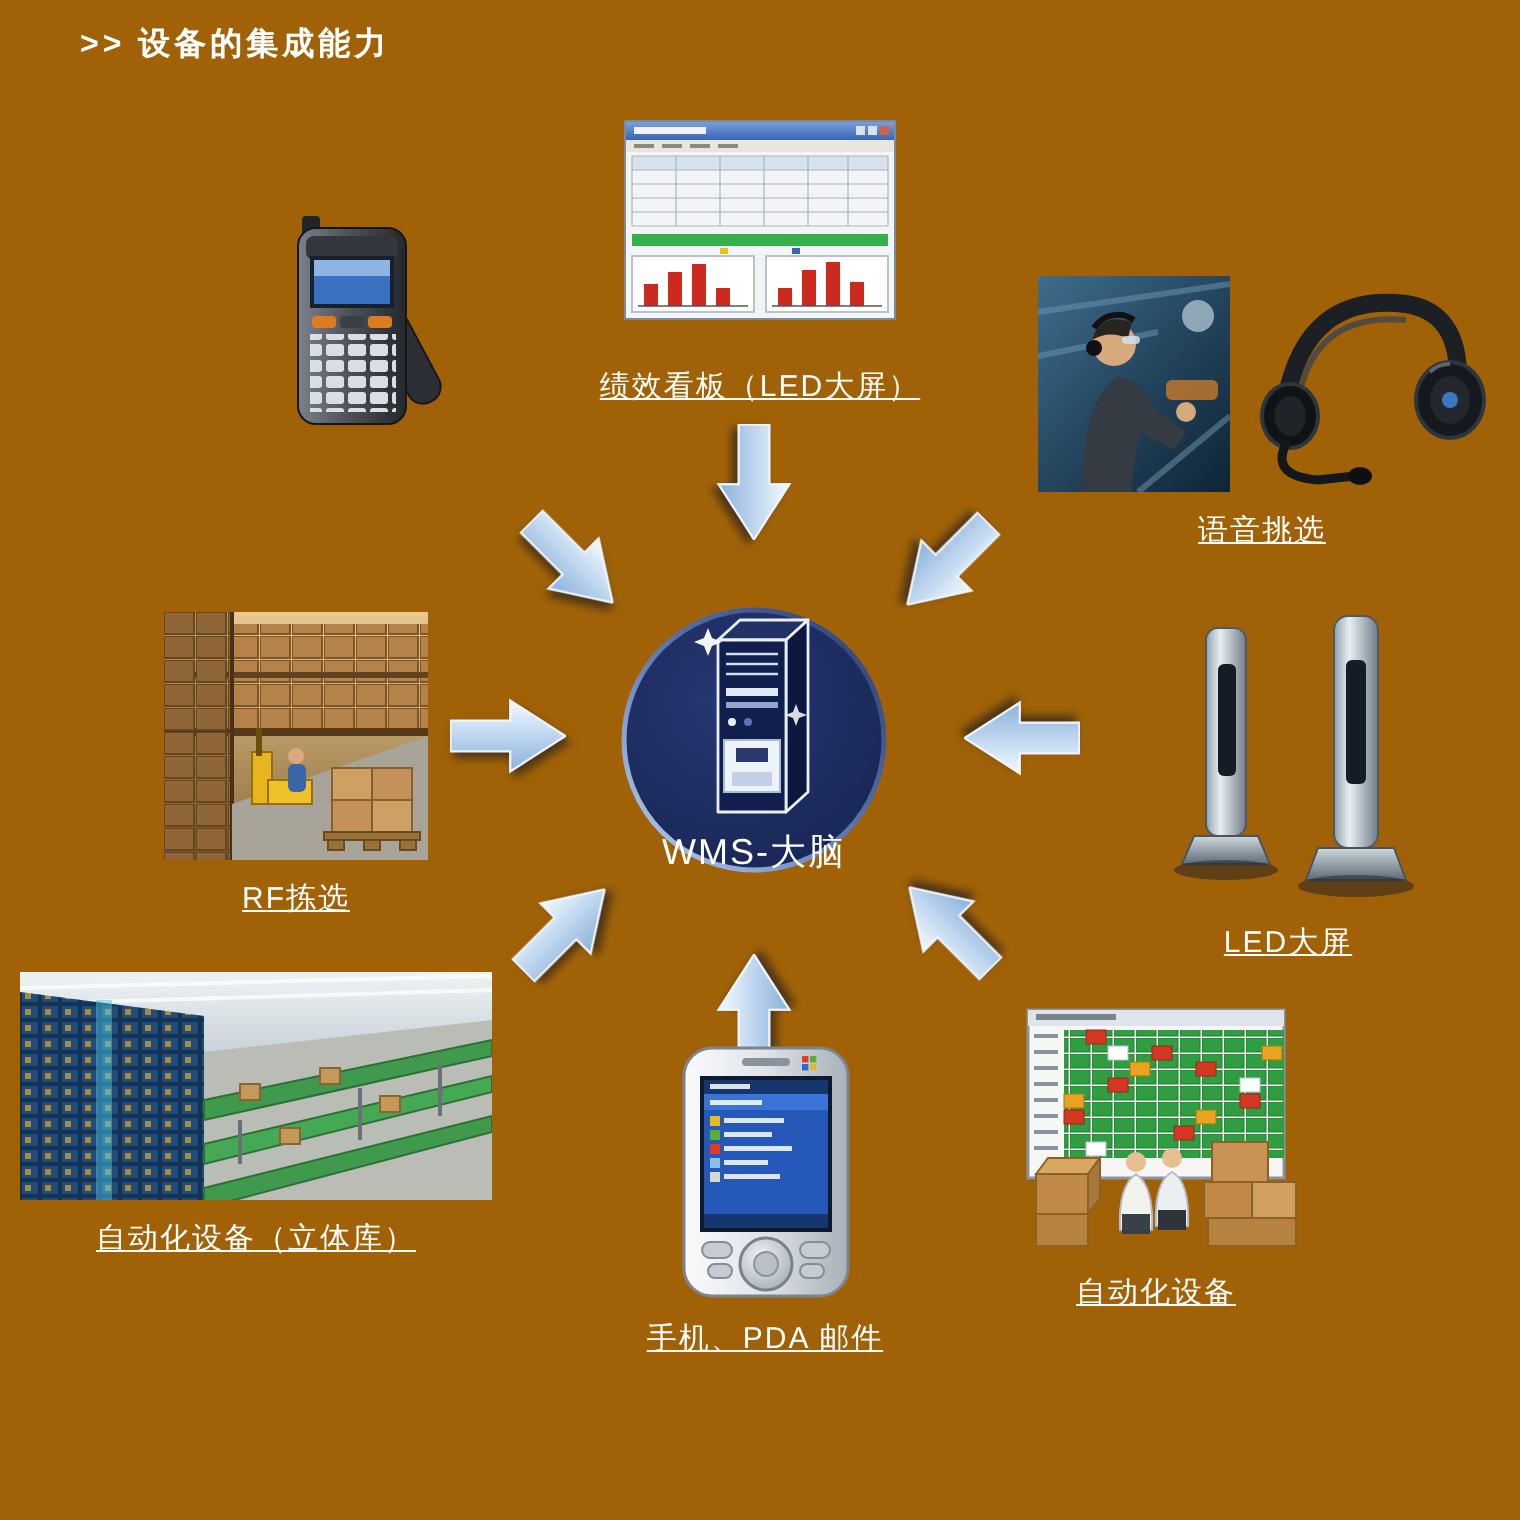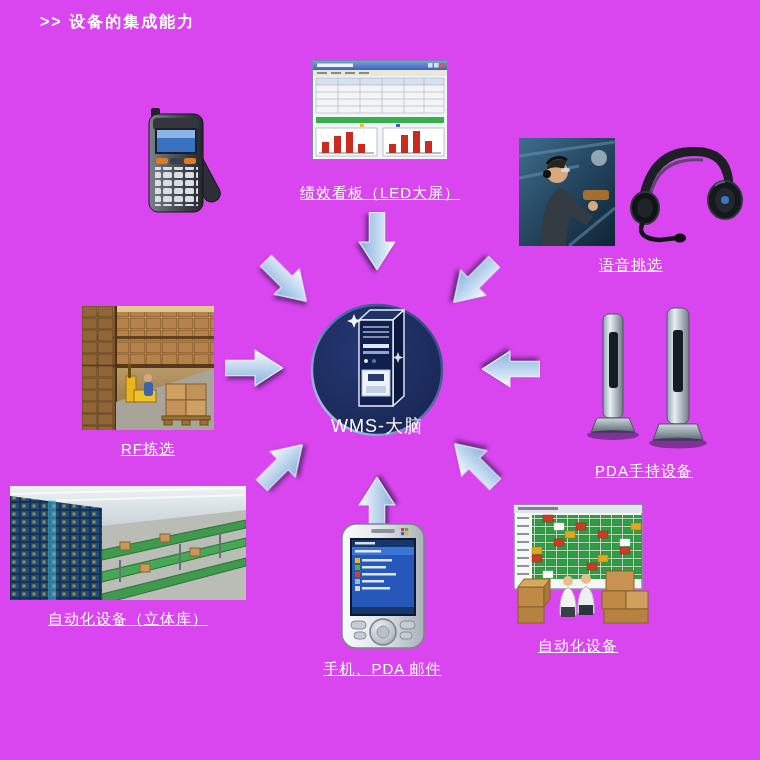--- a/index.html
+++ b/index.html
@@ -1,18 +1,18 @@
 <!DOCTYPE html>
 <html><head>
 <meta charset="utf-8">
 <style>
   * { margin:0; padding:0; box-sizing:border-box; }
   html,body { width:760px; height:760px; }
   body { font-family:"Liberation Sans","DejaVu Sans",sans-serif; background:#222c55; }
-  .canvas { position:relative; width:760px; height:760px; background:#d946ef; overflow:hidden; }
+  .canvas { position:relative; width:760px; height:760px; background:#a16207; overflow:hidden; }
   .title { position:absolute; left:40px; top:12px; color:#ffffff; font-size:16px; font-weight:bold; letter-spacing:2px; }
   .node { position:absolute; display:flex; flex-direction:column; align-items:center; }
   .node .label { color:#ffffff; font-size:15px; letter-spacing:1px; margin-top:10px; text-align:center; white-space:nowrap;text-decoration:underline; }
   .node .label.gap-lg { margin-top:24px; }
   .node .label.gap-md { margin-top:14px; }
   .art-row { display:flex; align-items:flex-start; }
   .arrow { position:absolute; width:58px; height:42px; }
   .arrow svg { filter: drop-shadow(2px 3px 2px rgba(8,14,36,0.55)); display:block; }
   .hub { position:absolute; left:302px; top:298px; width:150px; height:150px; }
   .hub-label { position:absolute; top:116px; left:0; width:100%; text-align:center; color:#ffffff; font-size:18px; letter-spacing:1px; }
@@ -313,21 +313,21 @@
         <polygon points="18,126 62,126 56,112 24,112" fill="url(#gBase)" stroke="#49545e"></polygon>
         <ellipse cx="40" cy="129" rx="26" ry="5" fill="#10182a" opacity="0.45"></ellipse>
       </g>
       <g>
         <rect x="94" y="2" width="22" height="116" rx="7" fill="url(#gPillar)" stroke="#4e5a64"></rect>
         <rect x="100" y="24" width="10" height="62" rx="3" fill="#141c26"></rect>
         <polygon points="80,134 130,134 124,118 86,118" fill="url(#gBase)" stroke="#49545e"></polygon>
         <ellipse cx="105" cy="137" rx="29" ry="5.5" fill="#10182a" opacity="0.45"></ellipse>
       </g>
     </svg>
-    <div class="label">PDA手持设备</div>
+    <div class="label">LED大屏</div>
   </div>
 
   <div class="node" style="left:8px;top:486px;width:240px;">
     <svg viewBox="0 0 236 114" width="236" height="114">
       <rect width="236" height="114" fill="url(#gHall)"></rect>
       <g stroke="#ffffff" stroke-width="2" opacity="0.7">
         <line x1="0" y1="8" x2="236" y2="2"></line>
         <line x1="0" y1="16" x2="236" y2="9"></line>
       </g>
       <polygon points="0,10 92,22 92,114 0,114" fill="url(#pRack)"></polygon>

